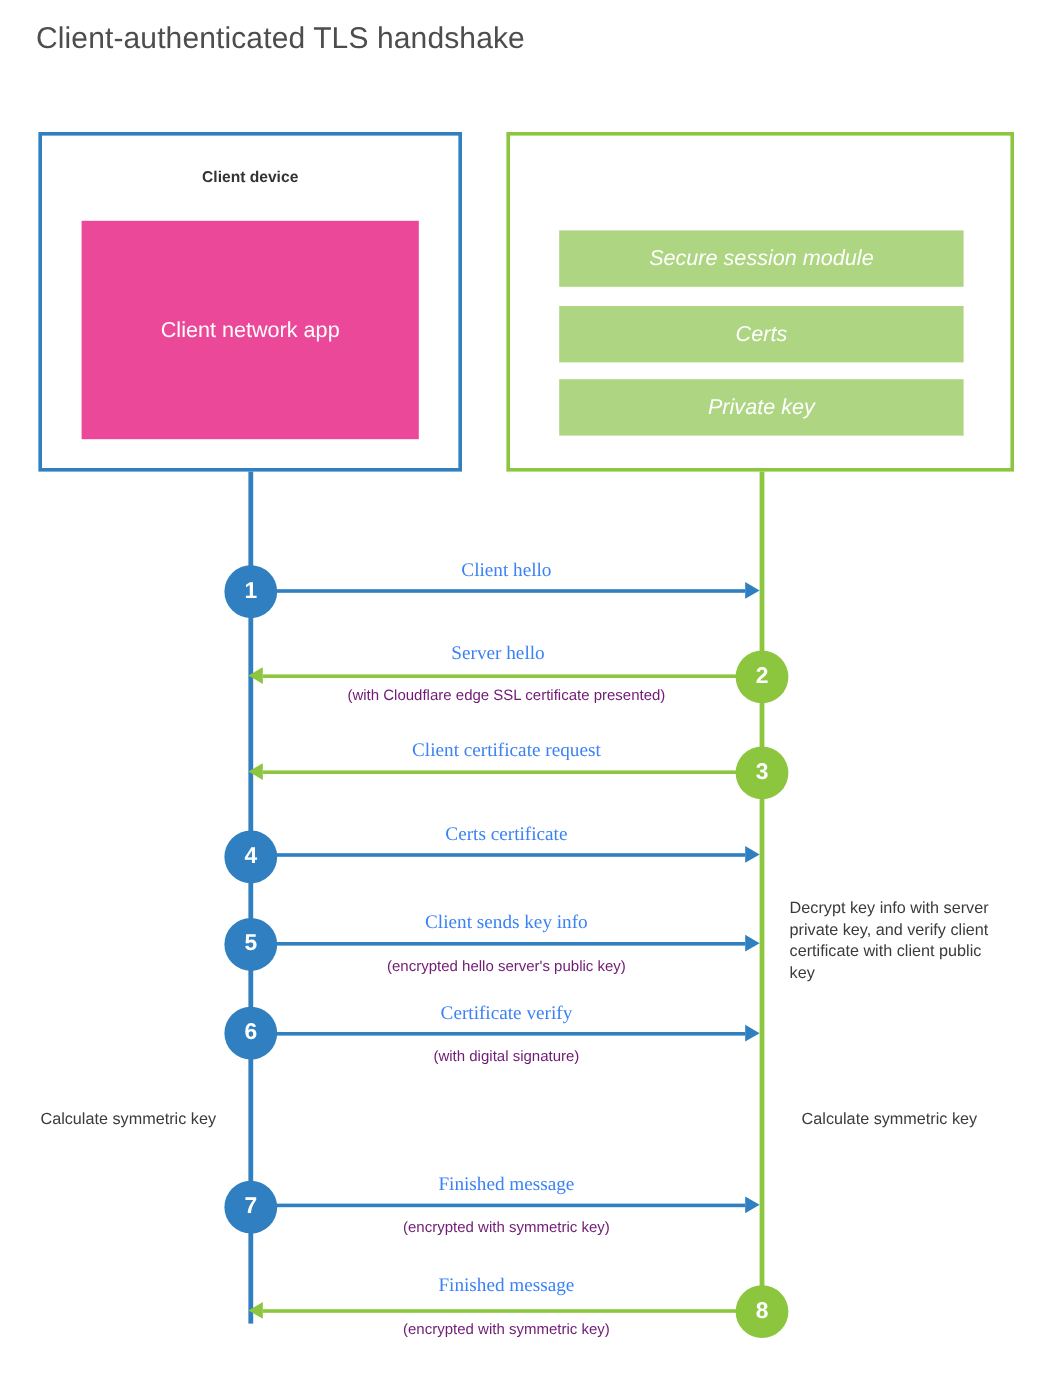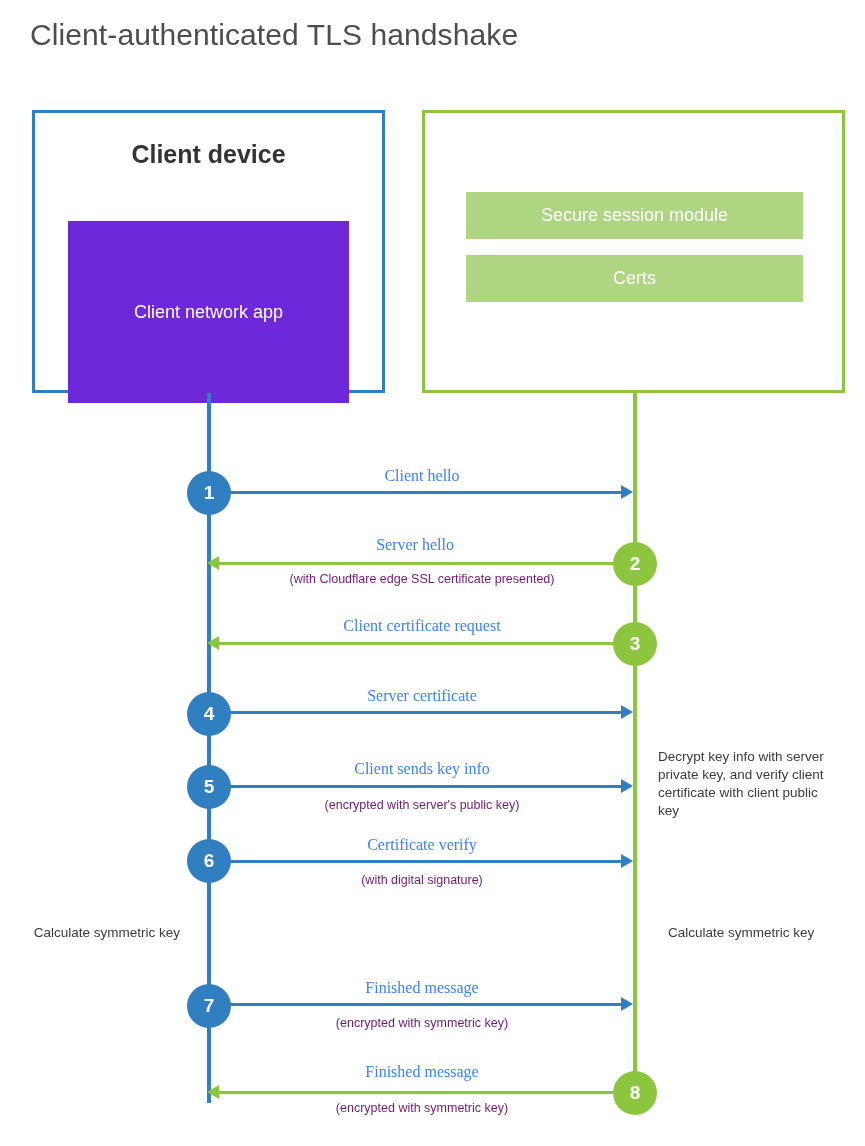--- a/index.html
+++ b/index.html
@@ -18,21 +18,21 @@
     height: 1146px;
     overflow: hidden;
     background: #ffffff;
   }
 
   
   .page-title {
     position: absolute;
     left: 30px;
     top: 18px;
-    font-size: 30px;
+    font-size: 25px;
     font-weight: 400;
     color: #4d4d4d;
     letter-spacing: 0.1px;
     white-space: nowrap;
   }
 
   
   .actor-box {
     position: absolute;
     background: #ffffff;
@@ -51,57 +51,57 @@
     width: 423px;
     height: 283px;
     border: 3px solid #8cc63f;
   }
   .actor-title {
     position: absolute;
     left: 0;
     right: 0;
     top: 27px;
     text-align: center;
-    font-size: 25px;
+    font-size: 13px;
     font-weight: bold;
     color: #333333;
   }
 
   
   #client-app {
     position: absolute;
     left: 33px;
     top: 71px;
     width: 281px;
     height: 182px;
-    background: #6d28d9;
+    background: #ec4899;
     color: #ffffff;
     font-size: 18px;
     line-height: 25px;
     text-align: center;
     display: flex;
     align-items: center;
     justify-content: center;
     padding: 0 8px;
     box-sizing: border-box;
-    margin-top: 37px;
   }
 
   
   .server-item {
     position: absolute;
     left: 41px;
     width: 337px;
     height: 47px;
     background: #aed581;
     color: #ffffff;
     font-size: 18px;
     display: flex;
     align-items: center;
     justify-content: center;
+    font-style: italic;
   }
   .server-item.i0 { top: 79px; }
   .server-item.i1 { top: 142px; }
   .server-item.i2 { top: 203px; }
 
   
   .lifeline {
     position: absolute;
     width: 4px;
   }
@@ -185,20 +185,21 @@
   <div class="page-title">Client-authenticated TLS handshake</div>
 
   <div class="actor-box" id="client-box">
     <div class="actor-title">Client device</div>
     <div id="client-app">Client network app</div>
   </div>
 
   <div class="actor-box" id="server-box">
     <div class="server-item i0">Secure session module</div>
     <div class="server-item i1">Certs</div>
+    <div class="server-item i2">Private key</div>
   </div>
 
   <div class="lifeline" id="client-lifeline"></div>
   <div class="lifeline" id="server-lifeline"></div>
 
   <div class="msg-label" style="left:209px; top:467px; width:426px;">Client hello</div>
   <div class="msg-line blue" style="left:209px; top:491px; width:412px;"></div>
   <div class="arrow-head right blue" style="left:621px; top:485px;"></div>
   <div class="step-circle blue" style="left:187px; top:471px;">1</div>
 
@@ -206,29 +207,29 @@
   <div class="msg-line green" style="left:219px; top:562px; width:414px;"></div>
   <div class="arrow-head left green" style="left:207px; top:556px;"></div>
   <div class="msg-sub" style="left:209px; top:572px; width:426px;">(with Cloudflare edge SSL certificate presented)</div>
   <div class="step-circle green" style="left:613px; top:542px;">2</div>
 
   <div class="msg-label" style="left:209px; top:617px; width:426px;">Client certificate request</div>
   <div class="msg-line green" style="left:219px; top:642px; width:414px;"></div>
   <div class="arrow-head left green" style="left:207px; top:636px;"></div>
   <div class="step-circle green" style="left:613px; top:622px;">3</div>
 
-  <div class="msg-label" style="left:209px; top:687px; width:426px;">Server certificate</div>
+  <div class="msg-label" style="left:209px; top:687px; width:426px;">Certs certificate</div>
   <div class="msg-line blue" style="left:209px; top:711px; width:412px;"></div>
   <div class="arrow-head right blue" style="left:621px; top:705px;"></div>
   <div class="step-circle blue" style="left:187px; top:692px;">4</div>
 
   <div class="msg-label" style="left:209px; top:760px; width:426px;">Client sends key info</div>
   <div class="msg-line blue" style="left:209px; top:785px; width:412px;"></div>
   <div class="arrow-head right blue" style="left:621px; top:779px;"></div>
-  <div class="msg-sub" style="left:209px; top:798px; width:426px;">(encrypted with server's public key)</div>
+  <div class="msg-sub" style="left:209px; top:798px; width:426px;">(encrypted hello server's public key)</div>
   <div class="step-circle blue" style="left:187px; top:765px;">5</div>
 
   <div class="msg-label" style="left:209px; top:836px; width:426px;">Certificate verify</div>
   <div class="msg-line blue" style="left:209px; top:860px; width:412px;"></div>
   <div class="arrow-head right blue" style="left:621px; top:854px;"></div>
   <div class="msg-sub" style="left:209px; top:873px; width:426px;">(with digital signature)</div>
   <div class="step-circle blue" style="left:187px; top:839px;">6</div>
 
   <div class="msg-label" style="left:209px; top:979px; width:426px;">Finished message</div>
   <div class="msg-line blue" style="left:209px; top:1003px; width:412px;"></div>

